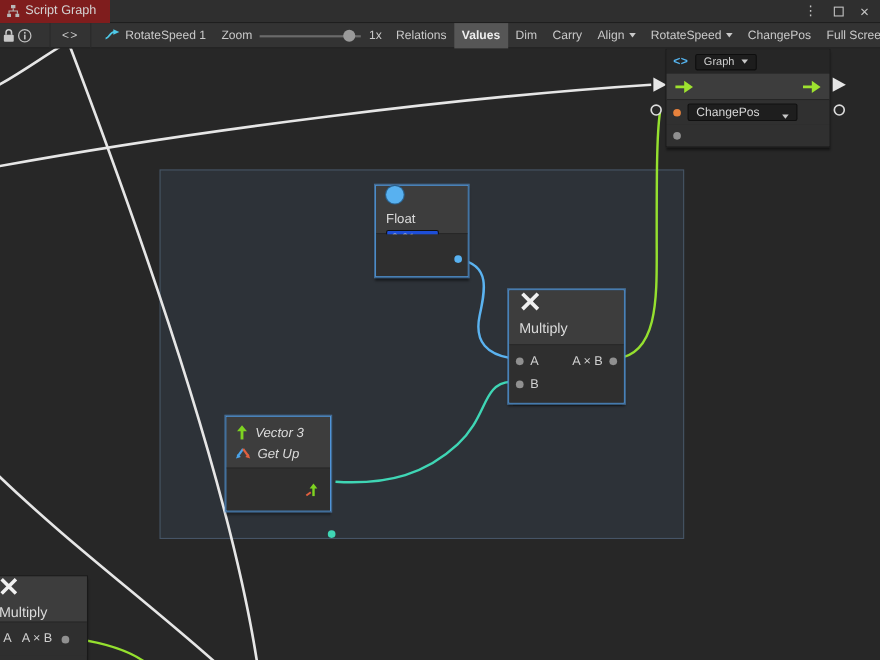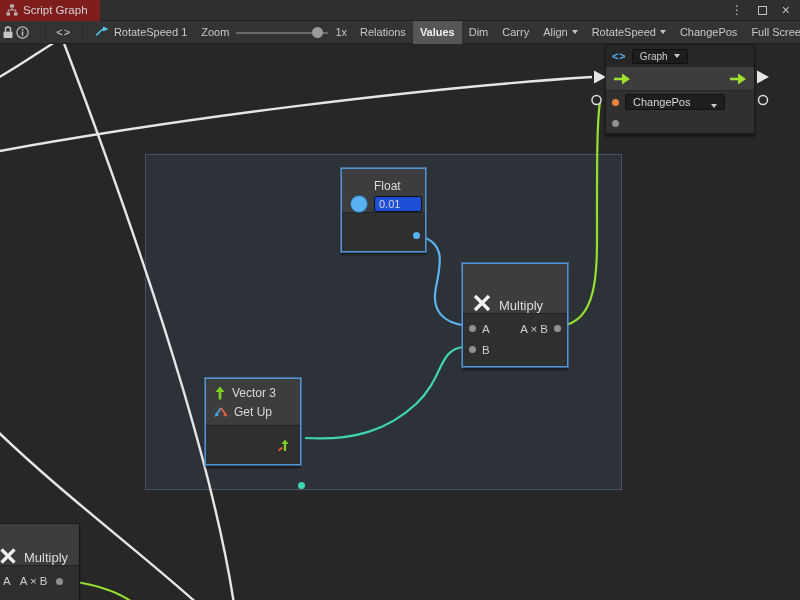--- a/index.html
+++ b/index.html
@@ -37,21 +37,21 @@
 
   
   .selection-rect { position:absolute; left:145px; top:154px; width:477px; height:336px;
                     background:rgba(96,132,176,0.13); border:1px solid rgba(130,165,210,0.30); z-index:1; }
   svg.edges { position:absolute; left:0; top:0; z-index:2; }
 
   
   .node { position:absolute; z-index:3; background:#2f2f2f; border:1px solid #191919;
           box-shadow:0 3px 2px rgba(0,0,0,0.45); color:#dcdcdc; font-size:12px; }
   .node.selected { border-color:#4f94d8; box-shadow:0 0 0 1px rgba(88,158,228,0.55), 0 3px 2px rgba(0,0,0,0.45); }
-  .node-header { background:#3d3d3d; border-bottom:1px solid #222222; display:flex; align-items:flex-end; gap:7px; padding:0 9px; }
+  .node-header { background:#3d3d3d; border-bottom:1px solid #222222; display:flex; align-items:flex-start; gap:7px; padding:0 9px;flex-direction:column; }
   .node-body { position:relative; background:#2f2f2f; }
   .port { width:7px; height:7px; border-radius:50%; flex:0 0 auto; }
   .port.gray { background:#909090; } .port.blue { background:#58b1f0; }
   .port.teal { background:#3fd6b5; } .port.orange { background:#e8823c; }
   .port.abs { position:absolute; }
 
   
   .float-node { left:341px; top:168px; width:85px; }
   .float-node .node-header { height:44px; }
   .float-icon { width:16px; height:16px; border-radius:50%; background:#58b1f0; box-shadow:0 0 0 1px #2a608c; flex:0 0 auto; }
@@ -62,21 +62,21 @@
   .float-node .node-body { height:38px; }
 
   
   .mult-node { left:462px; top:263px; width:106px; }
   .mult-node .node-header { height:50px; font-size:13px; }
   .m-row { display:flex; align-items:center; gap:6px; height:21px; padding:0 6px; }
   .m-spacer { flex:1; }
   .m-lbl { font-size:11.5px; color:#cfcfcf; }
 
   
-  .vec-node { left:205px; top:378px; width:96px; }
+  .vec-node { left:205px; top:378px; width:96px;font-style:italic; }
   .vec-node .node-header { display:block; padding:4px 8px; }
   .vh-row { display:flex; align-items:center; gap:6px; height:19px; font-size:12px; }
   .vec-node .node-body { height:38px; }
 
   
   .unit-node { left:605px; top:44px; width:150px; }
   .kind-row { height:22px; background:#262626; display:flex; align-items:center; gap:6px; padding:0 6px; }
   .code-glyph { color:#56b6f2; font-weight:bold; font-size:11px; letter-spacing:0.5px; }
   .graph-btn { display:flex; align-items:center; gap:6px; background:#1d1d1d; border:1px solid #0e0e0e;
                border-radius:2px; padding:1px 7px; color:#cfcfcf; font-size:10px; }

